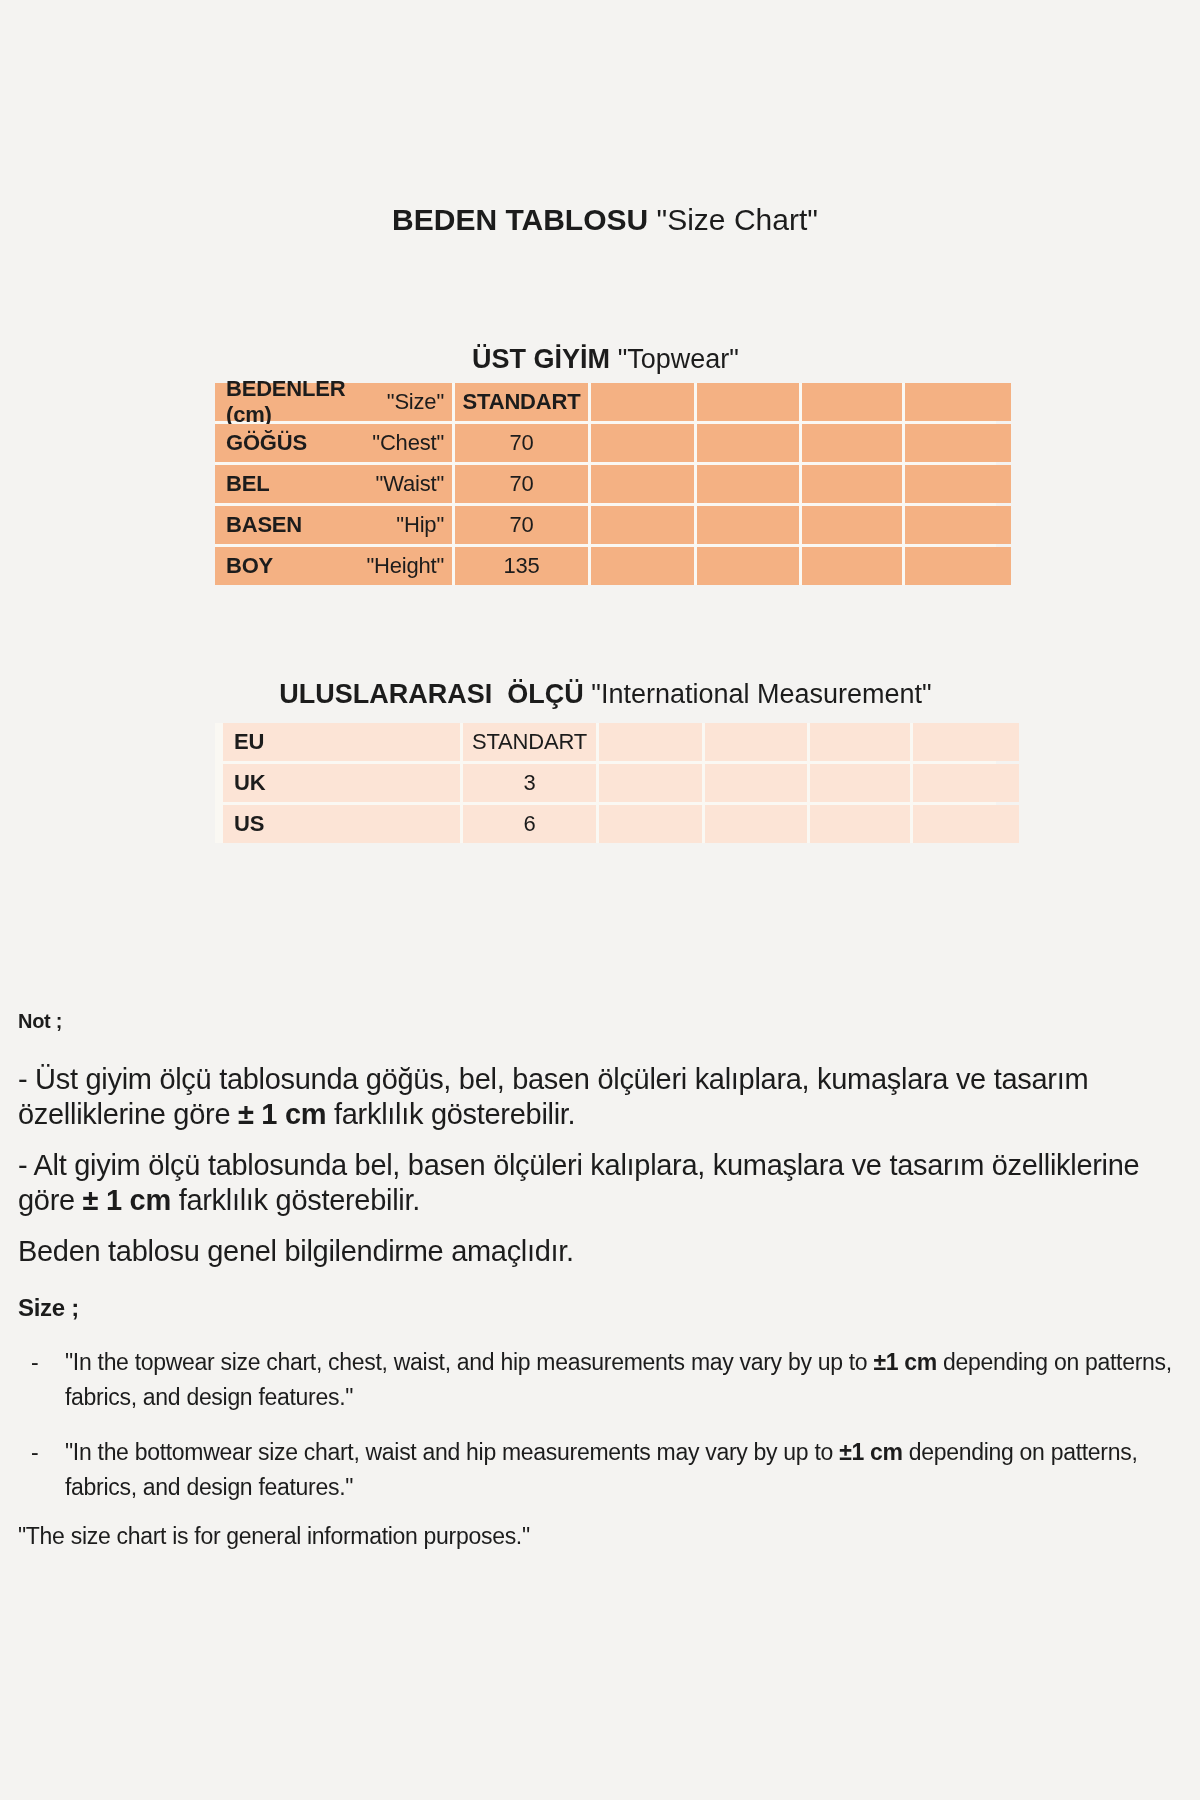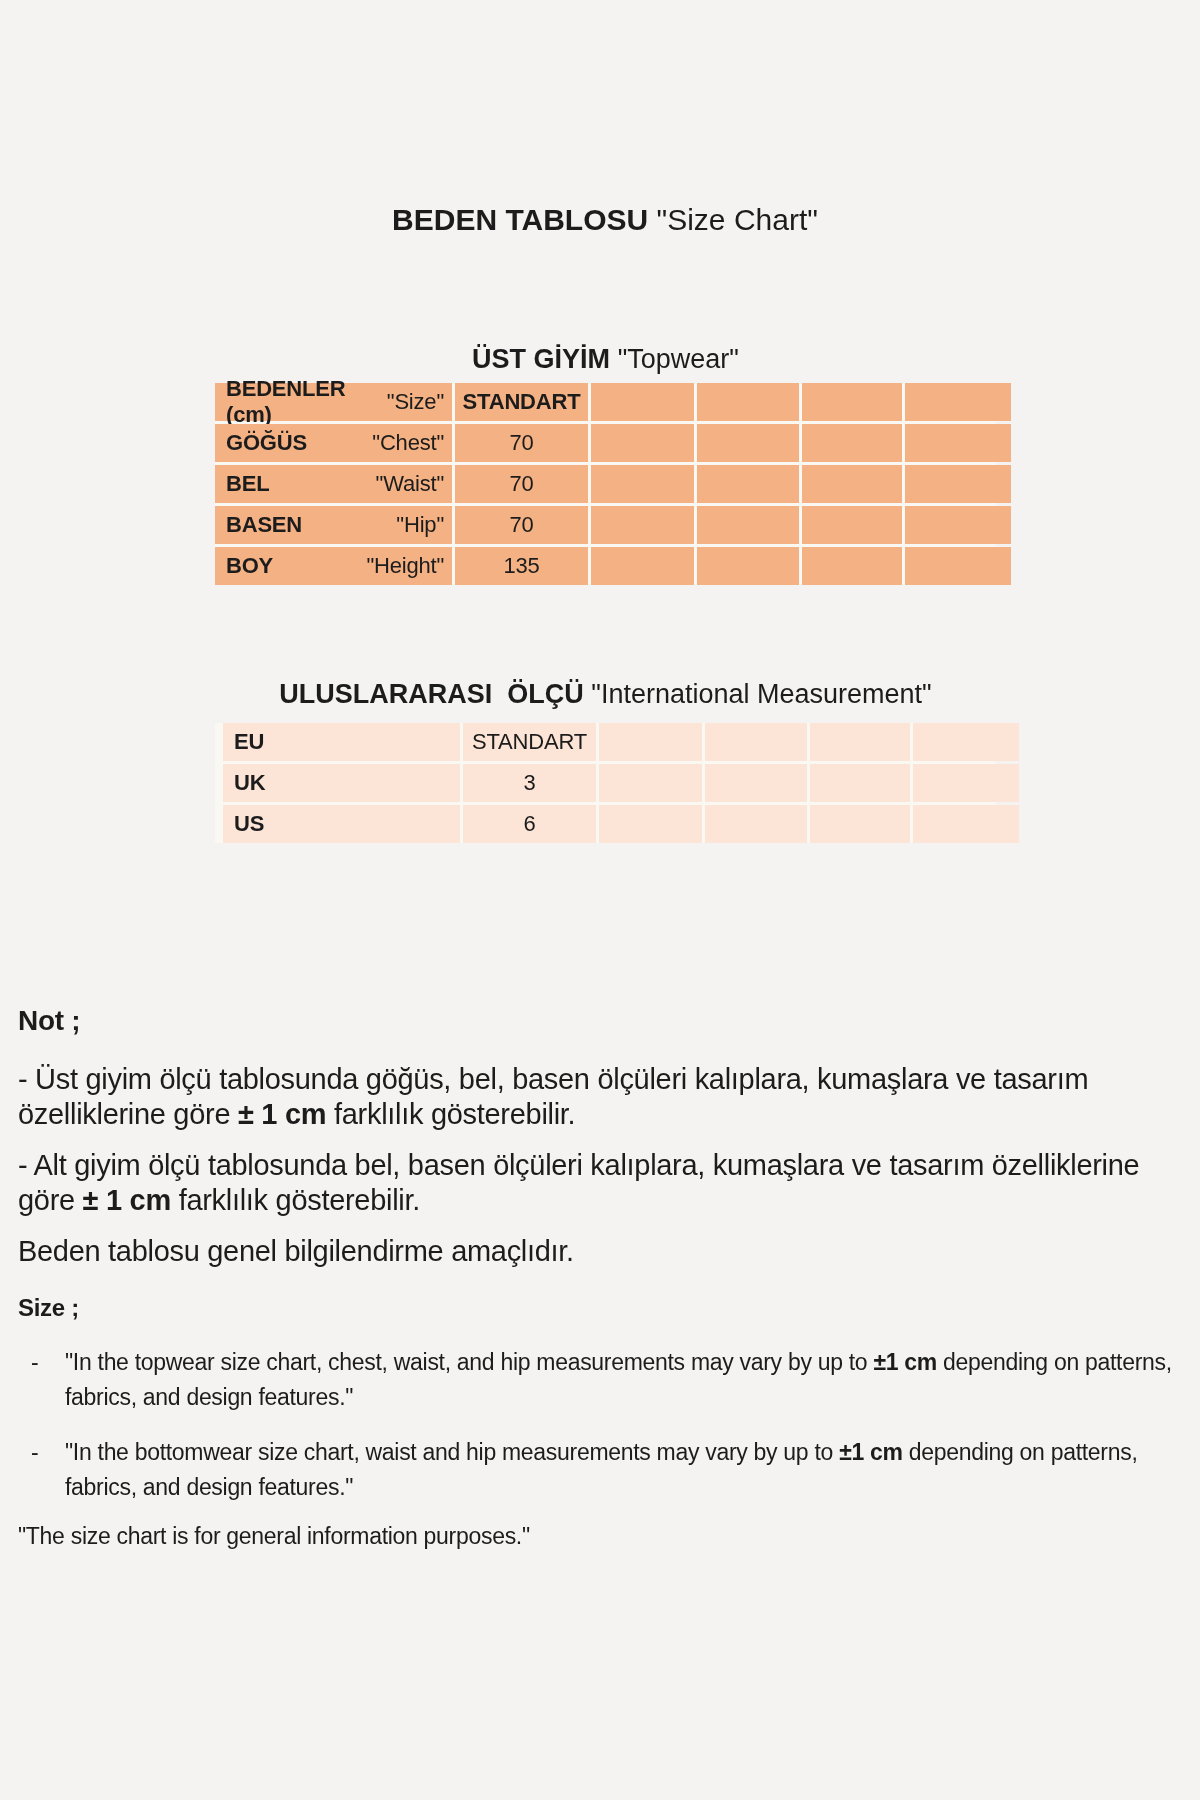--- a/index.html
+++ b/index.html
@@ -42,21 +42,21 @@
   .cell {
     height:38px; display:flex; align-items:center;
     font-size:22px; letter-spacing:-0.2px;
   }
   .c1 { justify-content:space-between; padding:0 8px 0 11px;gap:20px; }
   .c1 .lab { font-weight:bold; }
   .c2 { justify-content:center; }
   .hdr { font-weight:bold; }
 
   .notes { position:absolute; top:1004px; left:18px; width:1170px; letter-spacing:-0.3px; }
-  .note-h { font-size:28px; font-weight:bold; line-height:34px; margin-bottom:24px; }
+  .note-h { font-size:20px; font-weight:bold; line-height:34px; margin-bottom:24px; }
   .note-h2 { font-size:24px; font-weight:bold; line-height:34px; margin-bottom:20px; }
   .note-p { font-size:29px; line-height:35px; margin-bottom:16px; }
   .note-p.gap-lg { margin-bottom:22px; }
   .bullet { display:flex; font-size:23px; line-height:35px; margin-bottom:20px; }
   .bullet.gap-sm { margin-bottom:14px; }
   .bullet .mk { flex:none; width:47px; padding-left:13px; }
   .bullet .bt { flex:1; }
   .footer-line { font-size:23px; line-height:35px; }
 </style>
 </head>

